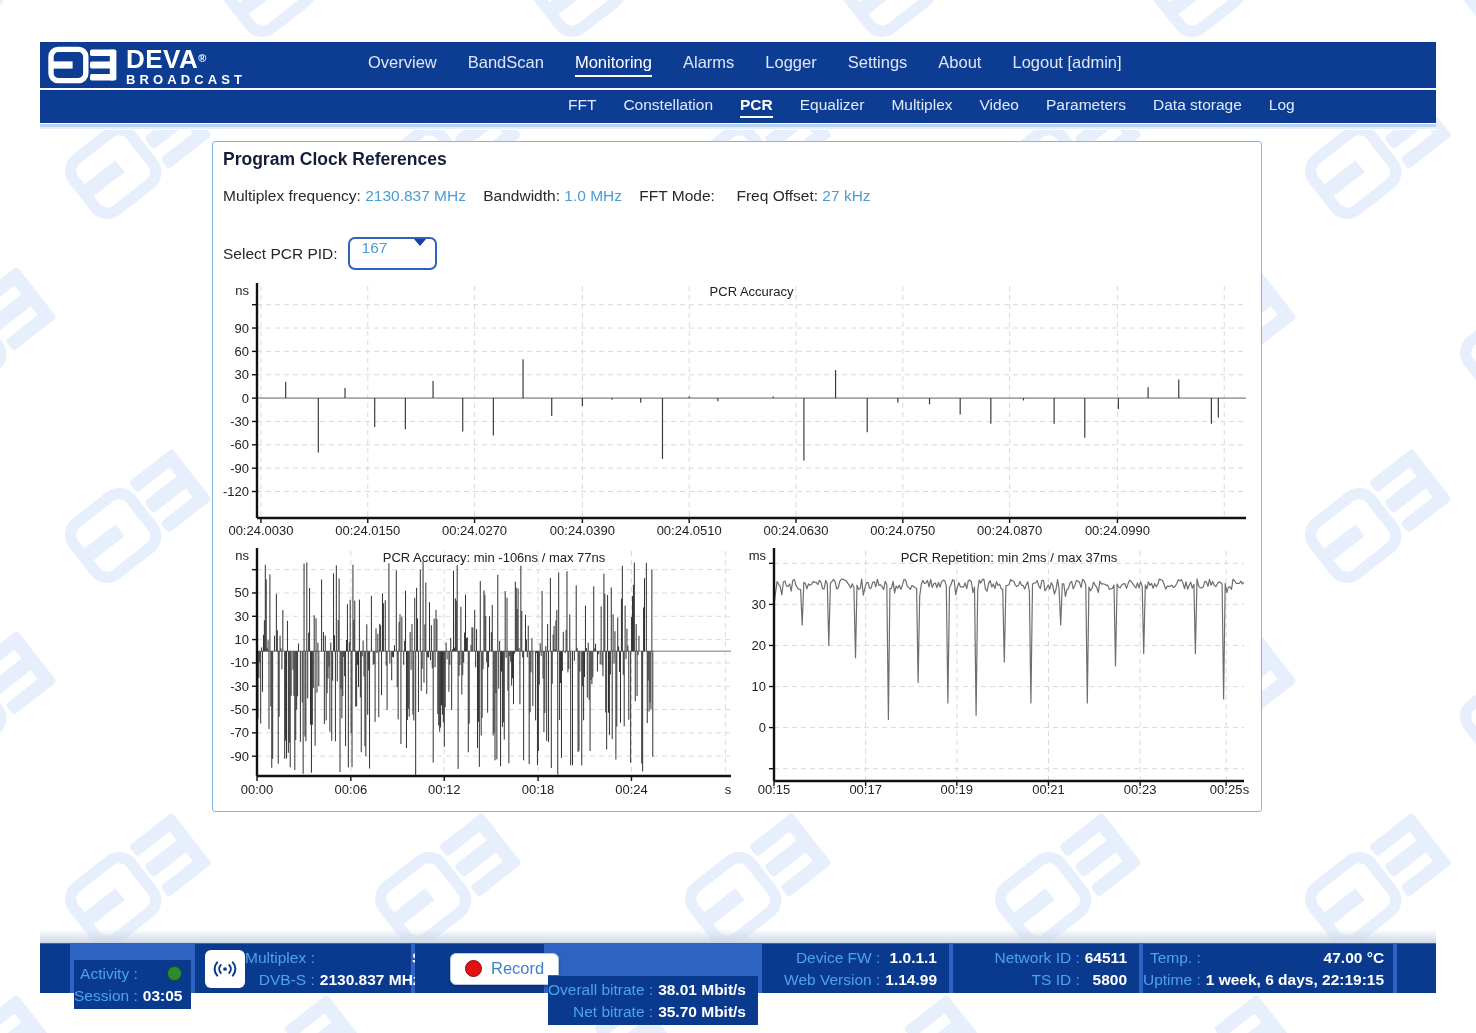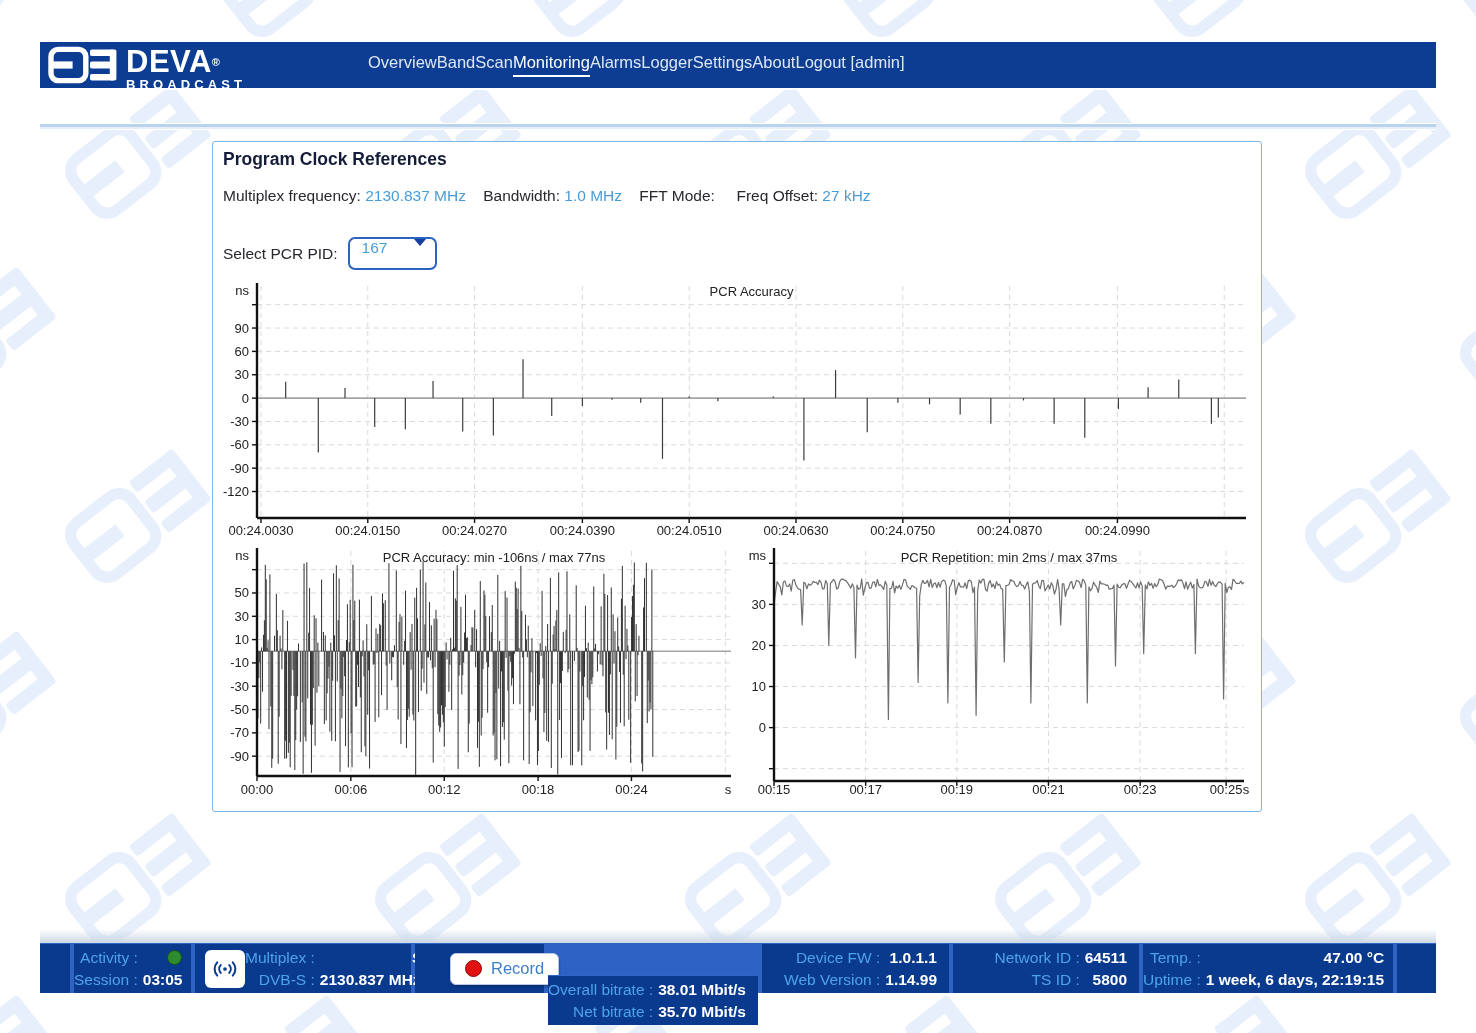--- a/index.html
+++ b/index.html
@@ -8,24 +8,24 @@
   #watermarks{position:absolute;inset:0;z-index:0;}
   .wm{position:absolute;transform:rotate(-38deg);opacity:1;}
 
   
   #header{position:absolute;left:40px;top:42px;width:1396px;z-index:5;}
   #nav-row{height:46px;background:#0c3d93;display:flex;align-items:center;}
   #row-sep{height:2px;background:#ffffff;}
   #subnav-row{height:33px;background:#0c3d93;display:flex;align-items:center;}
   #logo{position:absolute;left:8px;top:4px;display:flex;align-items:flex-start;gap:6px;cursor:pointer;}
   #logo .brandtxt{line-height:1;color:#fff;}
-  #logo .brandname{font-size:31px;font-weight:800;letter-spacing:.5px;margin-top:37px;}
+  #logo .brandname{font-size:26px;font-weight:800;letter-spacing:.5px;margin-top:37px;}
   #logo .reg{font-size:11px;vertical-align:super;font-weight:700;}
   #logo .brandsub{font-size:13px;letter-spacing:4.1px;font-weight:700;margin-top:1px;}
-  #nav-items{display:flex;margin-left:328px;}
+  #nav-items{display:flex;gap:31px;margin-left:328px;}
   .nav-item{color:#dfe6f3;font-size:16.5px;text-decoration:none;padding-bottom:3px;cursor:pointer;white-space:nowrap;}
   .nav-item.active{color:#fff;border-bottom:2px solid #fff;}
   #subnav-items{display:flex;gap:27px;margin-left:528px;}
   .subnav-item{color:#e3e9f5;font-size:15.5px;text-decoration:none;padding-bottom:2px;cursor:pointer;white-space:nowrap;}
   .subnav-item.active{color:#fff;font-weight:bold;border-bottom:2px solid #fff;}
   #header-strip{position:absolute;left:40px;top:123px;width:1396px;height:7px;z-index:5;
     background:linear-gradient(to bottom,#ffffff 0 1px,#b9d2ee 1px 4px,#e6eef8 4px 6px,#ffffff 6px);}
 
   
   #panel{position:absolute;left:212px;top:141px;width:1048px;height:669px;background:#fff;
@@ -388,20 +388,33 @@
           <a class="nav-item">BandScan</a>
           <a class="nav-item active">Monitoring</a>
           <a class="nav-item">Alarms</a>
           <a class="nav-item">Logger</a>
           <a class="nav-item">Settings</a>
           <a class="nav-item">About</a>
           <a class="nav-item">Logout [admin]</a>
         </div>
     </div>
     <div id="row-sep"></div>
+    <div id="subnav-row">
+      <div id="subnav-items">
+          <a class="subnav-item">FFT</a>
+          <a class="subnav-item">Constellation</a>
+          <a class="subnav-item active">PCR</a>
+          <a class="subnav-item">Equalizer</a>
+          <a class="subnav-item">Multiplex</a>
+          <a class="subnav-item">Video</a>
+          <a class="subnav-item">Parameters</a>
+          <a class="subnav-item">Data storage</a>
+          <a class="subnav-item">Log</a>
+        </div>
+    </div>
     <div id="logo">
       <svg width="72" height="38" viewBox="0 0 120 62">
         <rect x="5" y="5" width="58" height="52" rx="12" fill="none" stroke="#ffffff" stroke-width="9"></rect>
         <rect x="7" y="25" width="34" height="12" fill="#ffffff"></rect>
         <rect x="103" y="5" width="11" height="52" rx="3" fill="#ffffff"></rect>
         <rect x="70" y="5" width="40" height="11" rx="3" fill="#ffffff"></rect>
         <rect x="70" y="25" width="40" height="12" rx="3" fill="#ffffff"></rect>
         <rect x="70" y="46" width="40" height="11" rx="3" fill="#ffffff"></rect>
       </svg>
       <div class="brandtxt">
@@ -1007,21 +1020,21 @@
         <text x="485.14" y="248" text-anchor="middle">00:25</text>
         <text x="25" y="14" text-anchor="end">ms</text>
         <text x="268" y="16" text-anchor="middle">PCR Repetition: min 2ms / max 37ms</text>
         <text x="505" y="248" text-anchor="middle">s</text>
       </svg>
   </div>
 
   <div id="status-shadow"></div>
   <div id="statusbar">
       <div class="seg" style="width: 30px;"></div>
-      <div class="seg" style="width: 117px;">
+      <div class="seg" style="width: 117px; margin-top: 16px;">
         <div class="seg-grid">
           <span class="seg-lbl">Activity :</span>
           <span class="seg-val"><span class="dot dot-darkgreen"></span></span>
           <span class="seg-lbl">Session :</span>
           <span class="seg-val">03:05</span>
         </div>
       </div>
       <div class="seg" style="width: 216px;">
         <div class="icon-box">
           <svg width="28" height="28" viewBox="0 0 36 36" fill="none" stroke="#0a3a8e" stroke-width="2.6" stroke-linecap="round">

